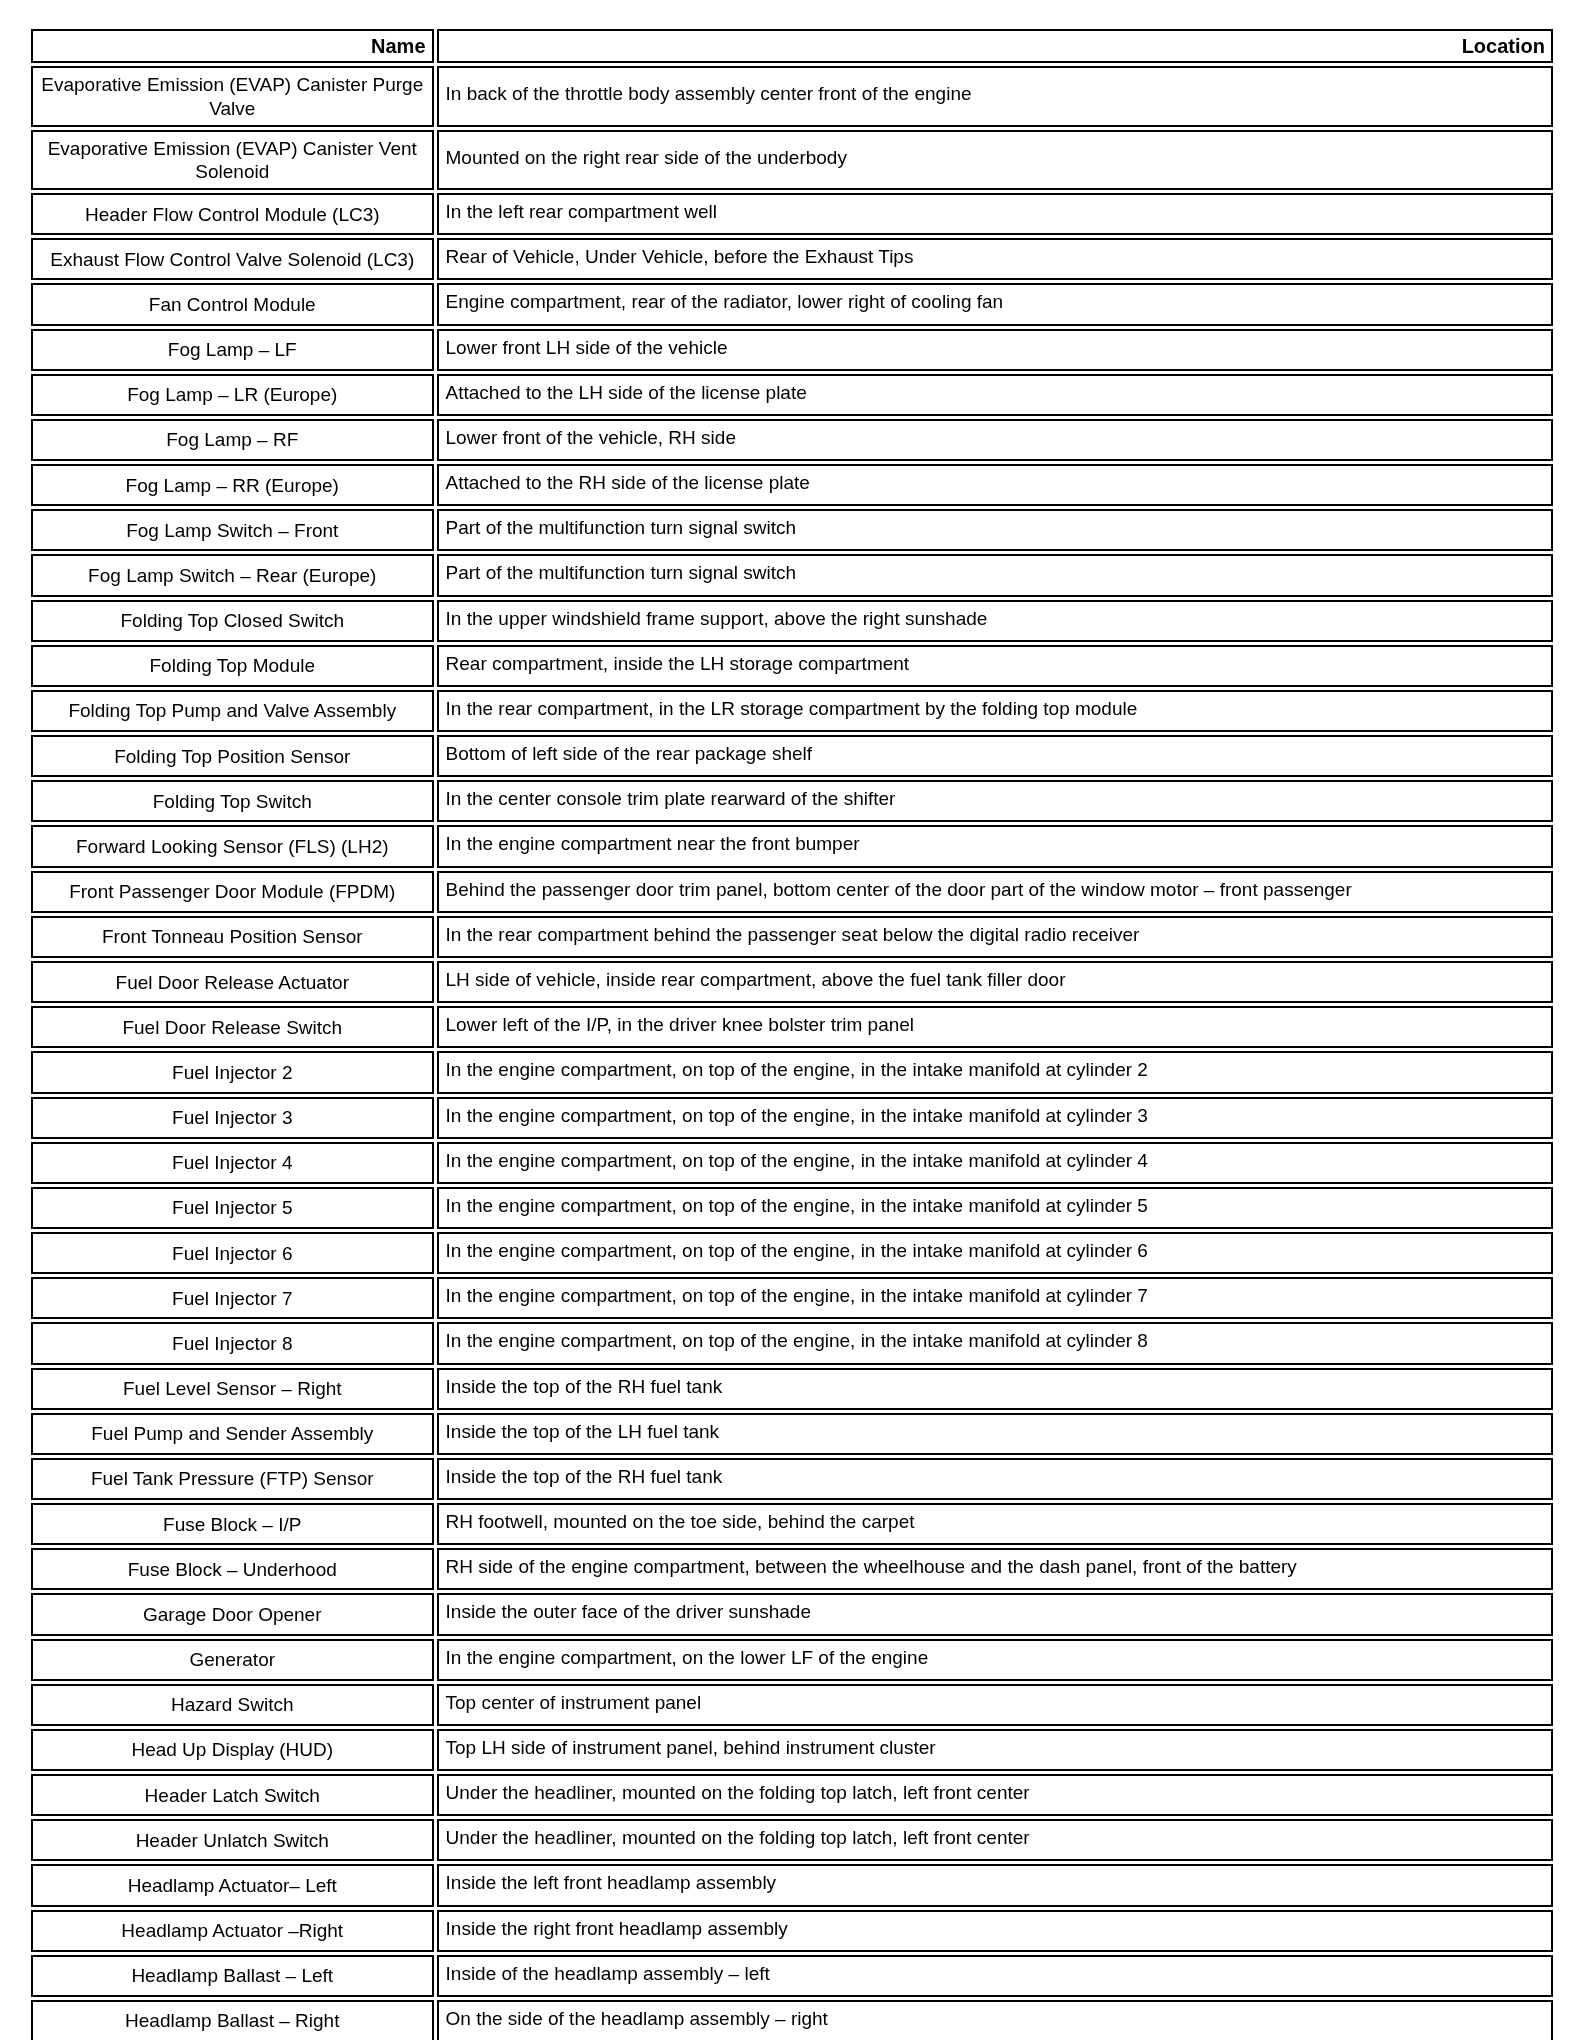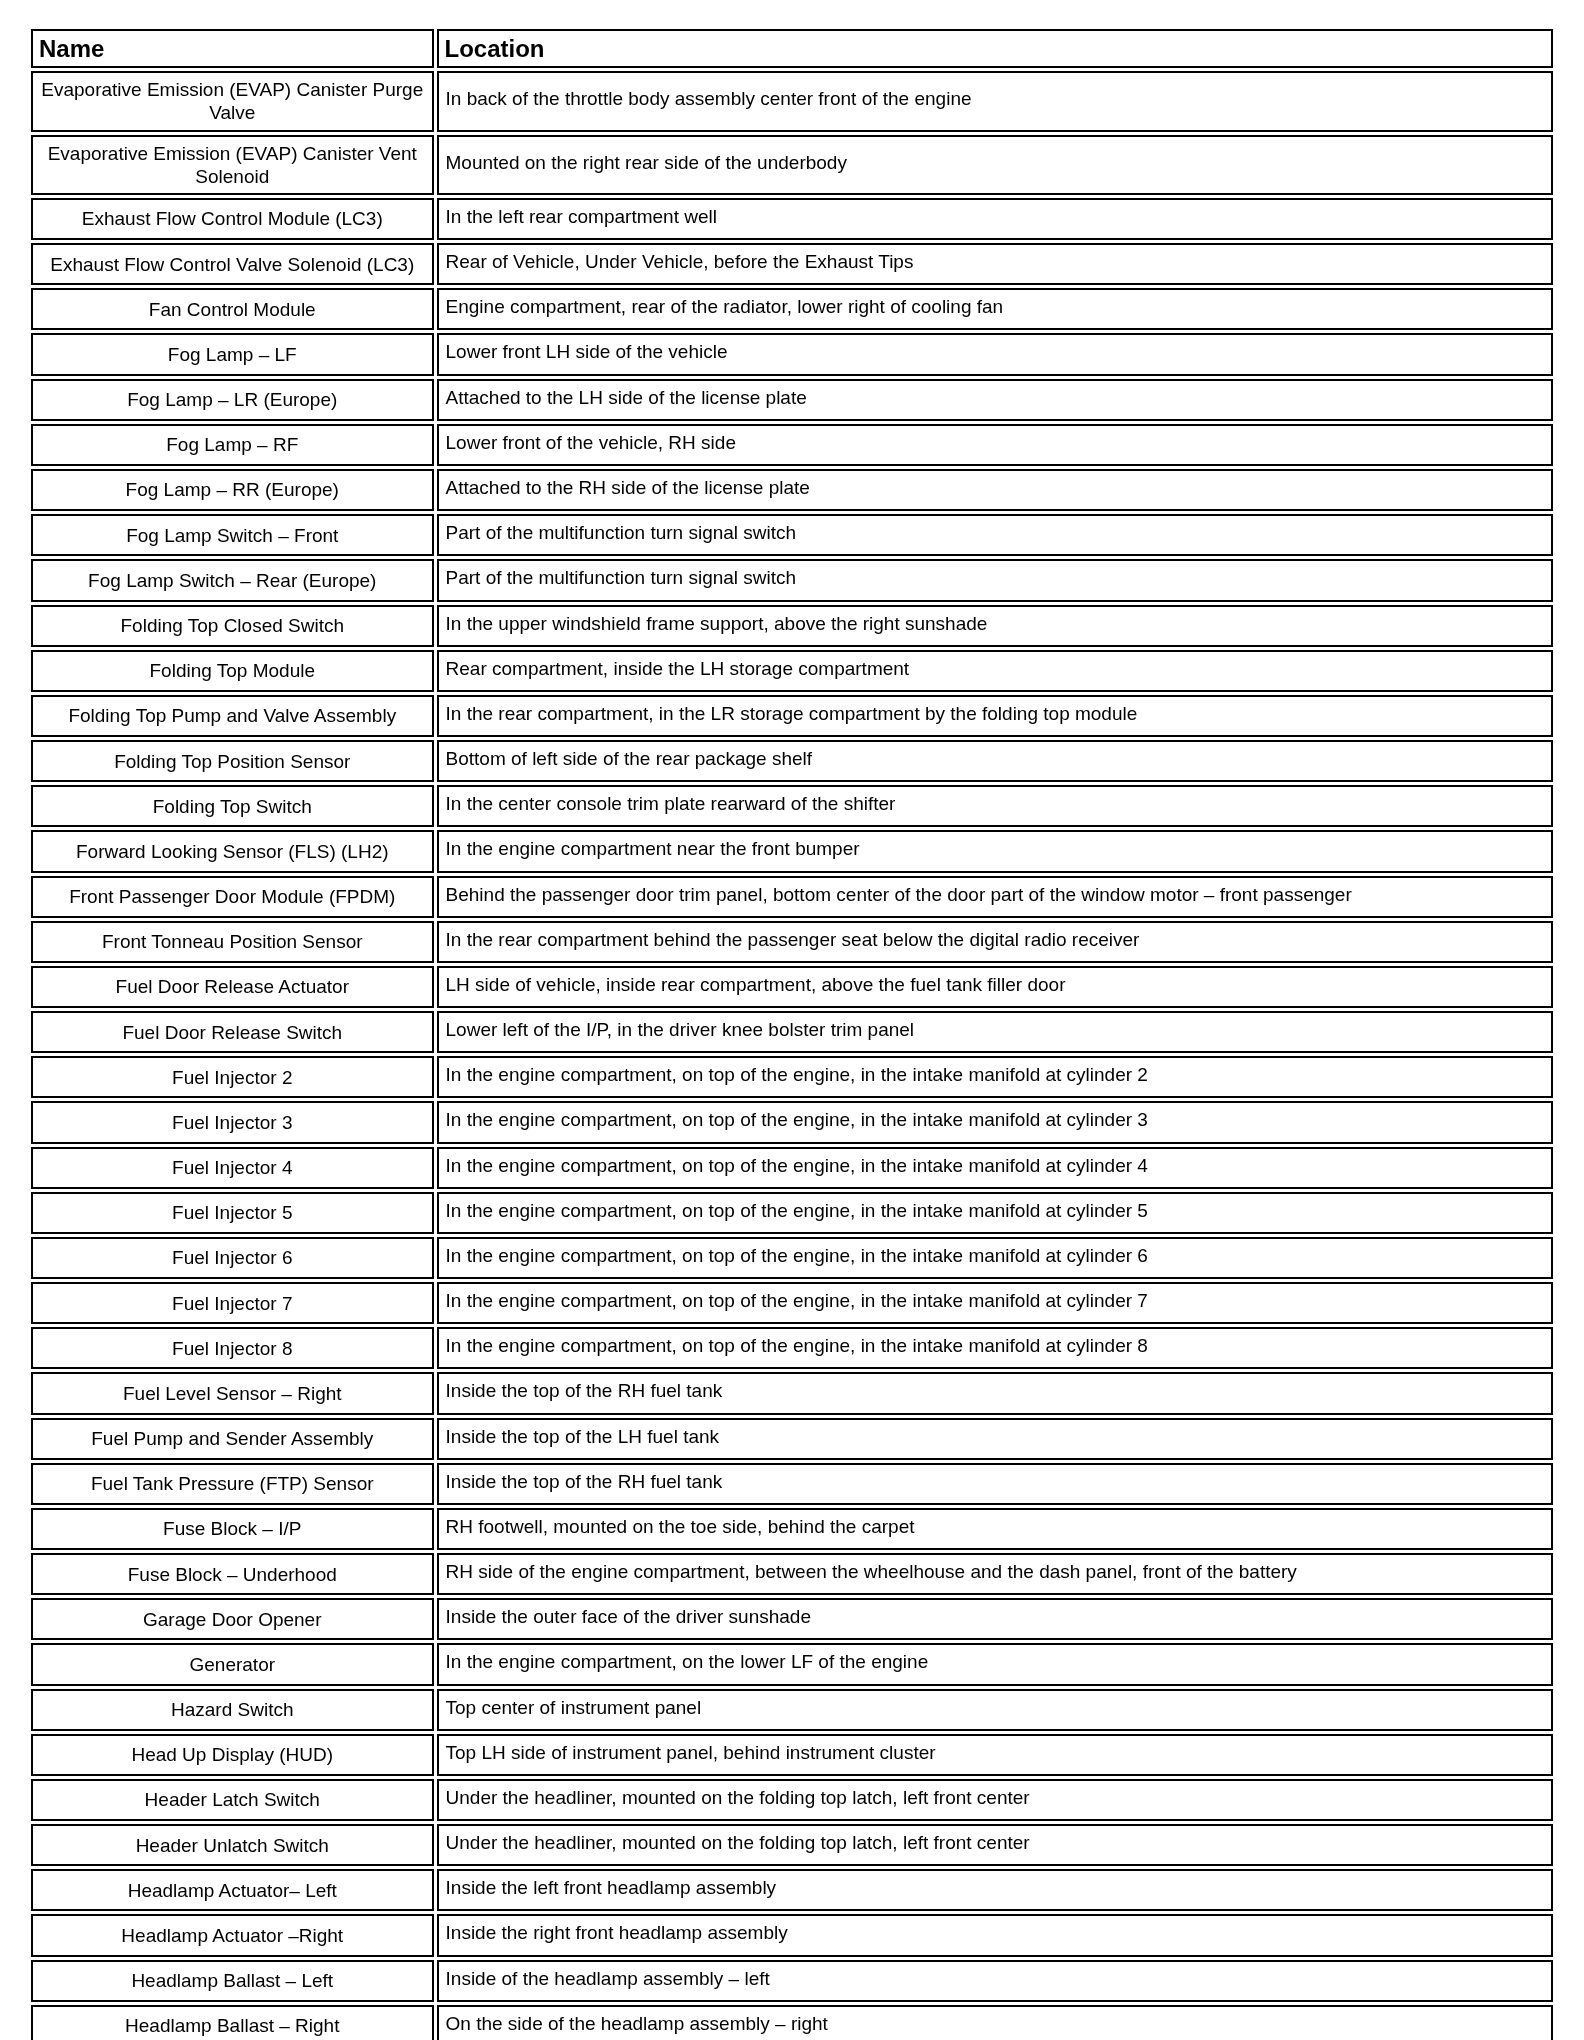--- a/index.html
+++ b/index.html
@@ -27,23 +27,23 @@
     border: 2px solid #000000;
     font-size: 19px;
     line-height: 1.22;
     color: #000000;
     box-sizing: border-box;
     vertical-align: middle;
     word-wrap: break-word;
   }
   th {
     font-weight: bold;
-    text-align: left;
+    text-align: right;
     padding: 3px 6px;
-    font-size: 24px;
+    font-size: 20px;
   }
   td.name-cell {
     text-align: center;
     padding: 5px 8px;
   }
   td.location-cell {
     text-align: left;
     padding: 5px 4px 10px 7px;
   }
 </style>
@@ -65,21 +65,21 @@
     <tbody>
         <tr>
           <td class="name-cell">Evaporative Emission (EVAP) Canister Purge Valve</td>
           <td class="location-cell">In back of the throttle body assembly center front of the engine</td>
         </tr>
         <tr>
           <td class="name-cell">Evaporative Emission (EVAP) Canister Vent Solenoid</td>
           <td class="location-cell">Mounted on the right rear side of the underbody</td>
         </tr>
         <tr>
-          <td class="name-cell">Exhaust Flow Control Module (LC3)</td>
+          <td class="name-cell">Header Flow Control Module (LC3)</td>
           <td class="location-cell">In the left rear compartment well</td>
         </tr>
         <tr>
           <td class="name-cell">Exhaust Flow Control Valve Solenoid (LC3)</td>
           <td class="location-cell">Rear of Vehicle, Under Vehicle, before the Exhaust Tips</td>
         </tr>
         <tr>
           <td class="name-cell">Fan Control Module</td>
           <td class="location-cell">Engine compartment, rear of the radiator, lower right of cooling fan</td>
         </tr>

